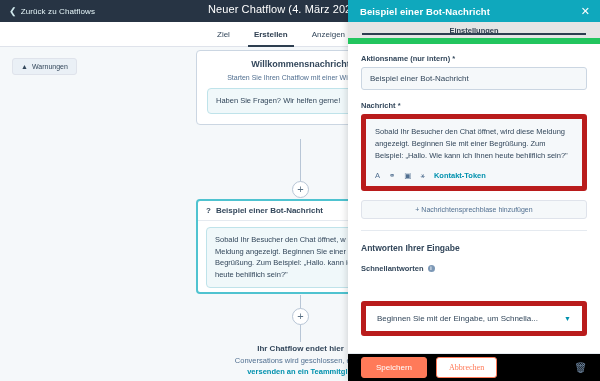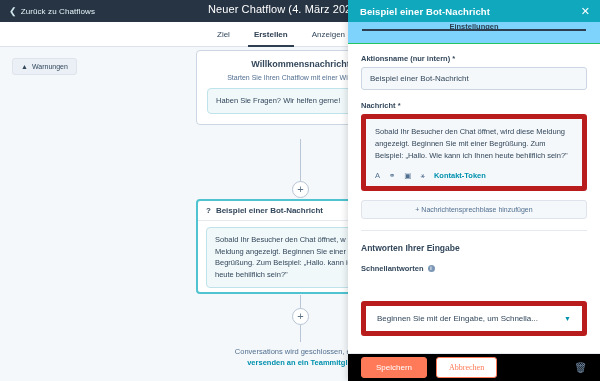--- a/index.html
+++ b/index.html
@@ -113,22 +113,22 @@
   }
   .panel-head {
     height: 22px; background: #0fa8bd; color: #fff;
     display: flex; align-items: center; justify-content: space-between;
     padding: 0 10px 0 12px;
   }
   .panel-title { font-size: 9.5px; font-weight: bold; letter-spacing: .1px; }
   .panel-close { font-size: 11px; line-height: 1; cursor: pointer; }
 
   .panel-tabs {
-    height: 22px; background: #7dd3fc; border-bottom: 1px solid #22c55e;
-    display: flex; align-items: flex-start;
+    height: 22px; background: #e5e5e5; border-bottom: 6px solid #22c55e;
+    display: flex; align-items: center;
   }
   .ptab {
     flex: 1; display: flex; align-items: center; justify-content: center;
     font-size: 7.5px; color: #33475b; cursor: pointer; position: relative;
     white-space: nowrap;
   }
   .ptab.active { font-weight: bold; color: #2d3e50; }
   .ptab.active::after {
     content: ""; position: absolute; left: 14px; right: 14px; bottom: 0;
     height: 2px; background: #2d3e50;
@@ -250,20 +250,21 @@
           <span class="q-icon">?</span>
           <span>Beispiel einer Bot-Nachricht</span>
         </div>
         <div class="bubble wide">Sobald Ihr Besucher den Chat öffnet, w diese Meldung angezeigt. Beginnen Sie einer Begrüßung. Zum Beispiel: „Hallo. kann ich Ihnen heute behilflich sein?"</div>
       </div>
 
       <div class="conn" style="top:248px; height:47px;"></div>
       <div class="plus" style="top:261px;">+</div>
 
       <div class="end-block" style="top:297px;">
+        <div class="end-title">Ihr Chatflow endet hier</div>
         <div class="end-sub">Conversations wird geschlossen, es sei</div>
         <div class="end-link">versenden an ein Teammitglie</div>
       </div>
 
     </div>
   </div>
 
   <div class="panel">
 
     <div class="panel-head">

